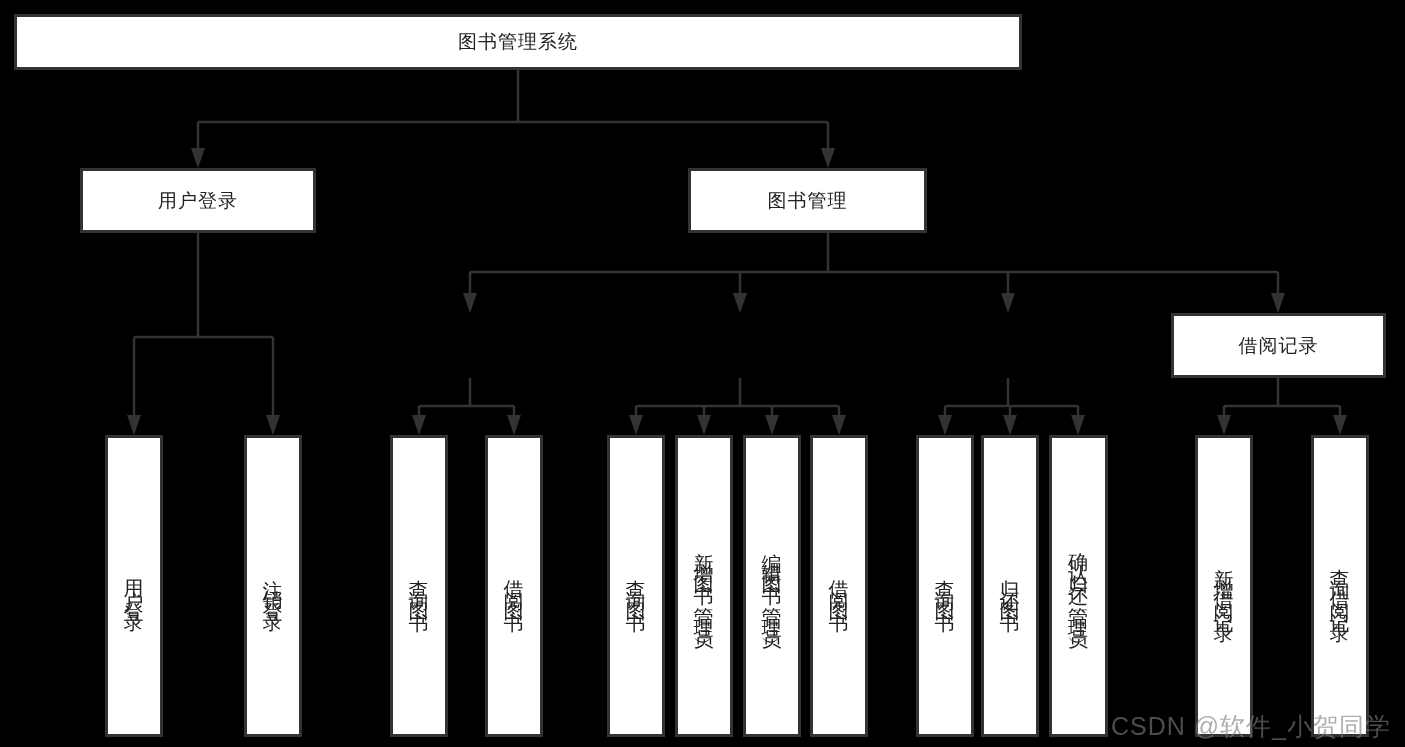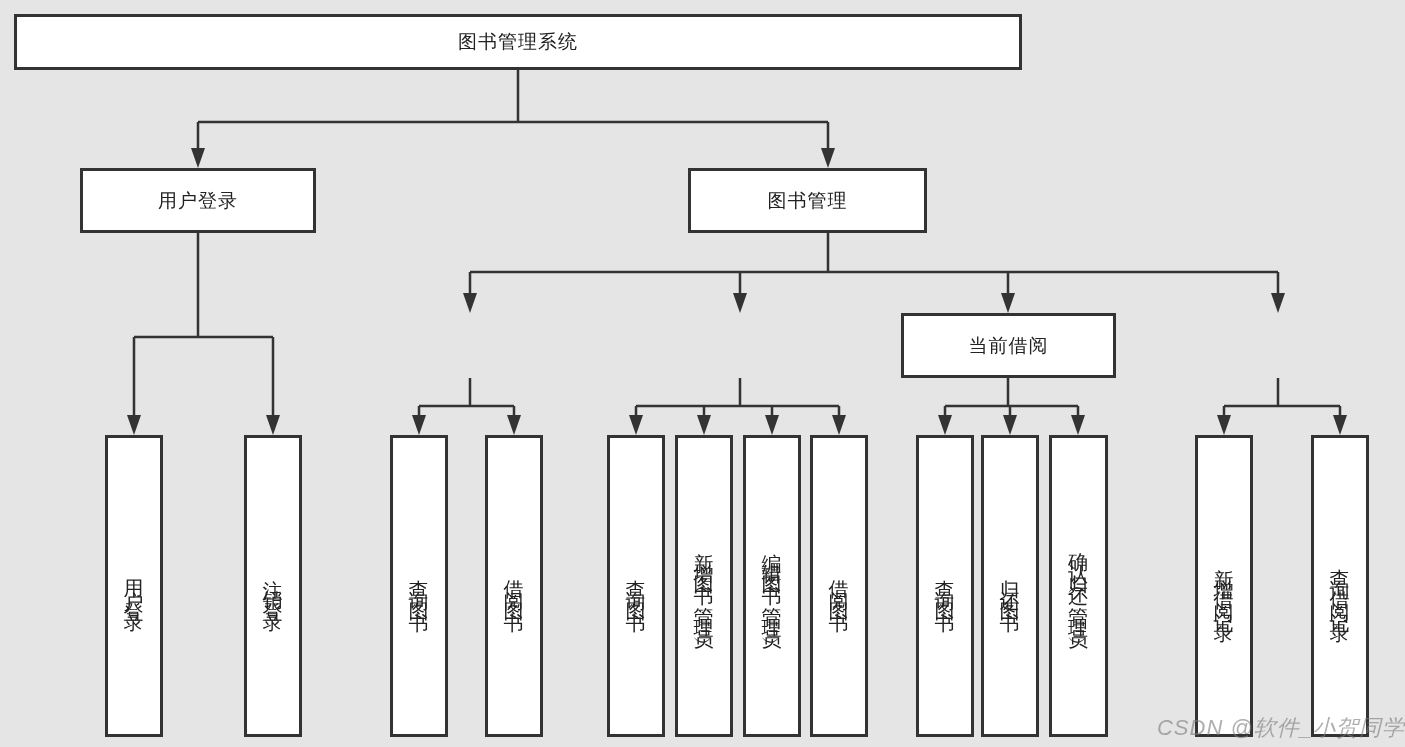--- a/index.html
+++ b/index.html
@@ -1,20 +1,20 @@
 <!DOCTYPE html>
 <html><head>
 <meta charset="utf-8">
 <style>
   html, body { margin: 0; padding: 0; background: #ffffff; }
   .stage {
     position: relative;
     width: 1405px;
     height: 747px;
-    background: #e5e5e5;
+    background: #000000;
     font-family: "Liberation Sans", sans-serif;
     color: #222222;
     overflow: hidden;
   }
   svg.connectors {
     position: absolute;
     left: 0; top: 0;
     width: 1405px; height: 747px;
   }
   .box {
@@ -34,28 +34,27 @@
   .box.v .lbl {
     writing-mode: vertical-rl;
     text-orientation: mixed;
     font-size: 20px;
     line-height: 1;
     letter-spacing: 11px;
     white-space: nowrap;
   }
   .watermark {
     position: absolute;
-    right: 0;
+    right: 14px;
     bottom: 4px;
-    font-size: 22px;
+    font-size: 25px;
     letter-spacing: 1px;
     color: rgba(125, 125, 125, 0.62);
     white-space: nowrap;
     pointer-events: none;
-    font-style: italic;
   }
 </style>
 </head>
 <body>
 
 <div class="stage">
 
   <svg class="connectors" viewBox="0 0 1405 747">
     <g stroke="#333333" stroke-width="2.5" fill="none">
 
@@ -100,22 +99,22 @@
     <span class="lbl">图书管理系统</span>
   </div>
 
   <div class="box h" style="left:80px; top:168px; width:236px; height:65px;">
     <span class="lbl">用户登录</span>
   </div>
   <div class="box h" style="left:688px; top:168px; width:239px; height:65px;">
     <span class="lbl">图书管理</span>
   </div>
 
-  <div class="box h" style="left:901px; top:313px; width:215px; height:65px;">
-    <span class="lbl">当前借阅</span>
+  <div class="box h" style="left:1171px; top:313px; width:215px; height:65px;">
+    <span class="lbl">借阅记录</span>
   </div>
 
   <div class="box v" style="left:105px; top:435px; width:58px; height:302px;">
     <span class="lbl">用户登录</span>
   </div>
   <div class="box v" style="left:244px; top:435px; width:58px; height:302px;">
     <span class="lbl">注销登录</span>
   </div>
 
   <div class="box v" style="left:390px; top:435px; width:58px; height:302px;">

